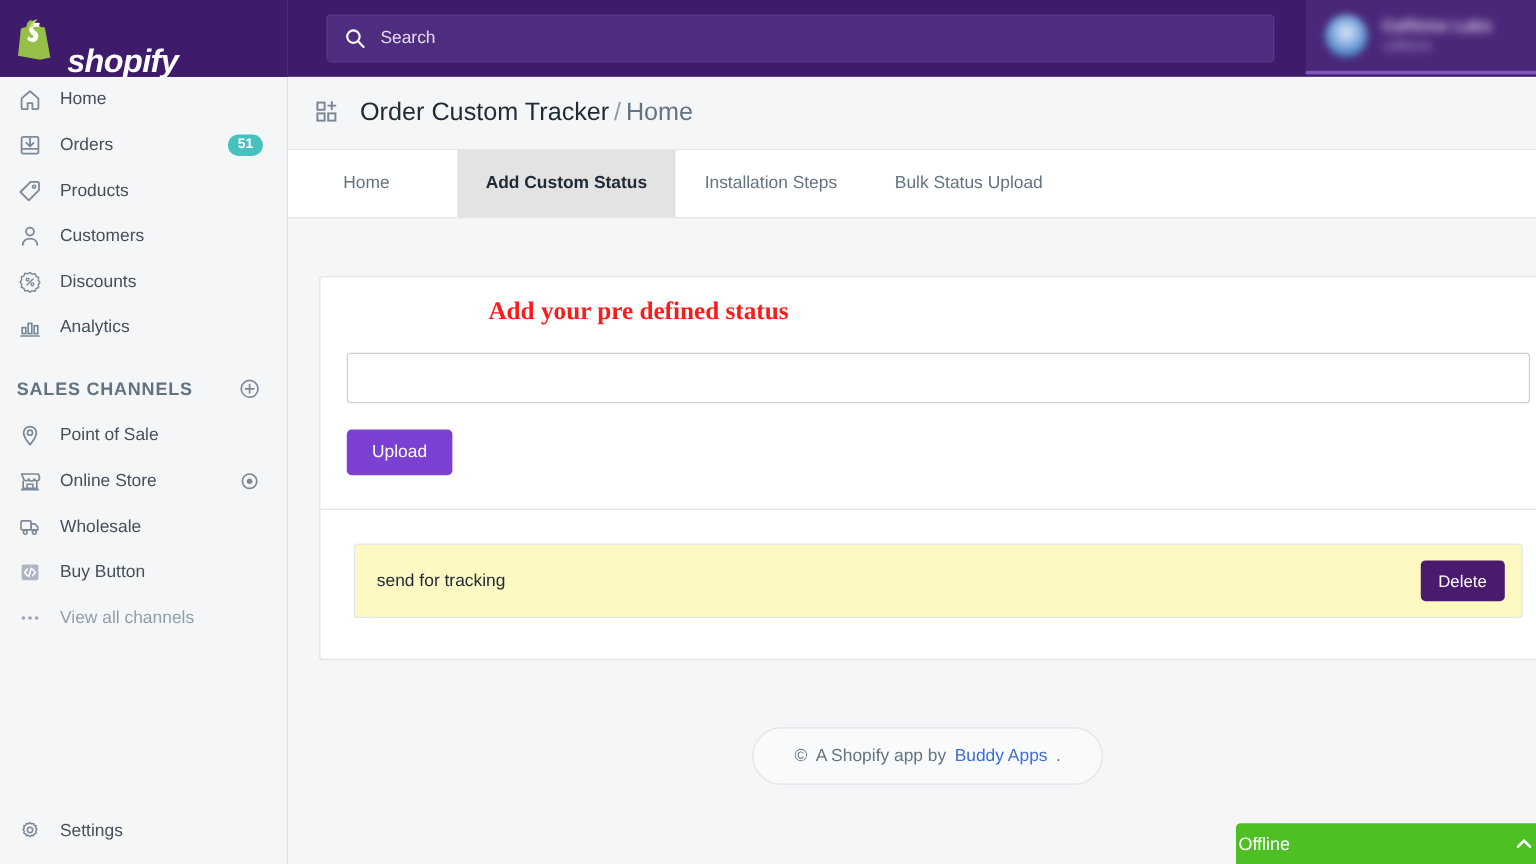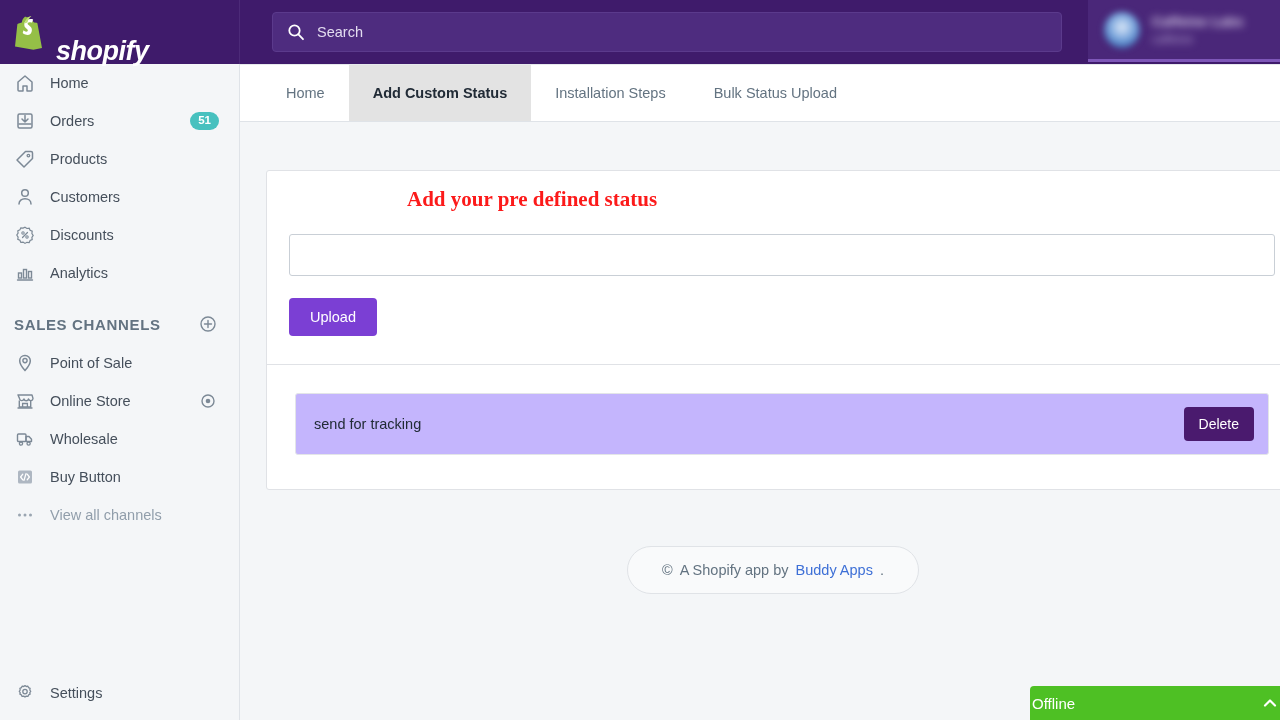--- a/index.html
+++ b/index.html
@@ -132,21 +132,21 @@
     border-top: 1px solid #e6e9ec;
     border-bottom: 1px solid #dfe3e8;
     display: flex; align-items: stretch;
     padding-left: 22px;
   }
   .tab {
     display: flex; align-items: center;
     padding: 0 24px; font-size: 14.5px;
     color: #637381; cursor: pointer;
   }
-  .tab.active { background: #e3e3e3; color: #212b36; font-weight: 700; }
+  .tab.active { background: #e3e3e3; color: #212b36; font-weight: 700; margin-left: 32px; }
 
   
   .content { padding: 48px 0 0 26px; }
   .card {
     width: 1030px; background: #ffffff;
     border: 1px solid #e0e2e6;
     border-radius: 3px;
   }
   .card-form { padding: 16px 22px 28px 22px; }
   .form-title {
@@ -168,21 +168,21 @@
     background: #7b3fd4; color: #ffffff;
     border: none; border-radius: 4px;
     font-size: 14.5px; font-family: "Liberation Sans", sans-serif;
     padding: 11px 21px; cursor: pointer;
   }
   .card-divider { height: 1px; background: #e0e2e6; }
   .card-list { padding: 28px 26px 34px 28px; }
   .status-row {
     border: 1px solid #e3e5e8; border-radius: 3px;
     height: 62px; display: flex; align-items: center;
-    padding: 0 14px 0 18px; background: #c4b5fd;
+    padding: 0 14px 0 18px; background: #fef9c3;
   }
   .status-text { font-size: 14.5px; color: #212b36; flex: 1; }
   .btn-delete {
     background: #4a1a6e; color: #ffffff;
     border: none; border-radius: 4px;
     font-size: 14px; font-family: "Liberation Sans", sans-serif;
     padding: 9px 15px; cursor: pointer;
   }
 
   
@@ -392,20 +392,33 @@
           <path d="M10 2.6l1.3.9 1.6-.3.7 1.5 1.5.7-.3 1.6.9 1.3-.9 1.3.3 1.6-1.5.7-.7 1.5-1.6-.3-1.3.9-1.3-.9-1.6.3-.7-1.5-1.5-.7.3-1.6-.9-1.3.9-1.3-.3-1.6 1.5-.7.7-1.5 1.6.3z" fill="none" stroke="#7c8996" stroke-width="1.3" stroke-linejoin="round"></path>
           <circle cx="10" cy="8.6" r="2.2" fill="none" stroke="#7c8996" stroke-width="1.3"></circle>
         </svg>
       </span>
       <span class="nav-label">Settings</span>
     </div>
   </div>
 
   <div class="main">
 
+    <div class="page-head">
+      <span class="page-head-ico">
+        <svg viewBox="0 0 20 20" width="20" height="20">
+          <rect x="2.5" y="2.5" width="6" height="6" fill="none" stroke="#7a8594" stroke-width="1.6"></rect>
+          <rect x="2.5" y="11.5" width="6" height="6" fill="none" stroke="#7a8594" stroke-width="1.6"></rect>
+          <rect x="11.5" y="11.5" width="6" height="6" fill="none" stroke="#7a8594" stroke-width="1.6"></rect>
+          <path d="M14.5 2v6M11.5 5h6" stroke="#7a8594" stroke-width="1.6" stroke-linecap="round"></path>
+        </svg>
+      </span>
+      <span class="page-title">
+        <span>Order Custom Tracker</span><span class="crumb-sep">/</span><span class="crumb-cur">Home</span>
+      </span>
+    </div>
 
     <div class="tabbar">
       <div class="tab">
           <span>Home</span>
         </div>
       <div class="tab active">
           <span>Add Custom Status</span>
         </div>
       <div class="tab">
           <span>Installation Steps</span>

